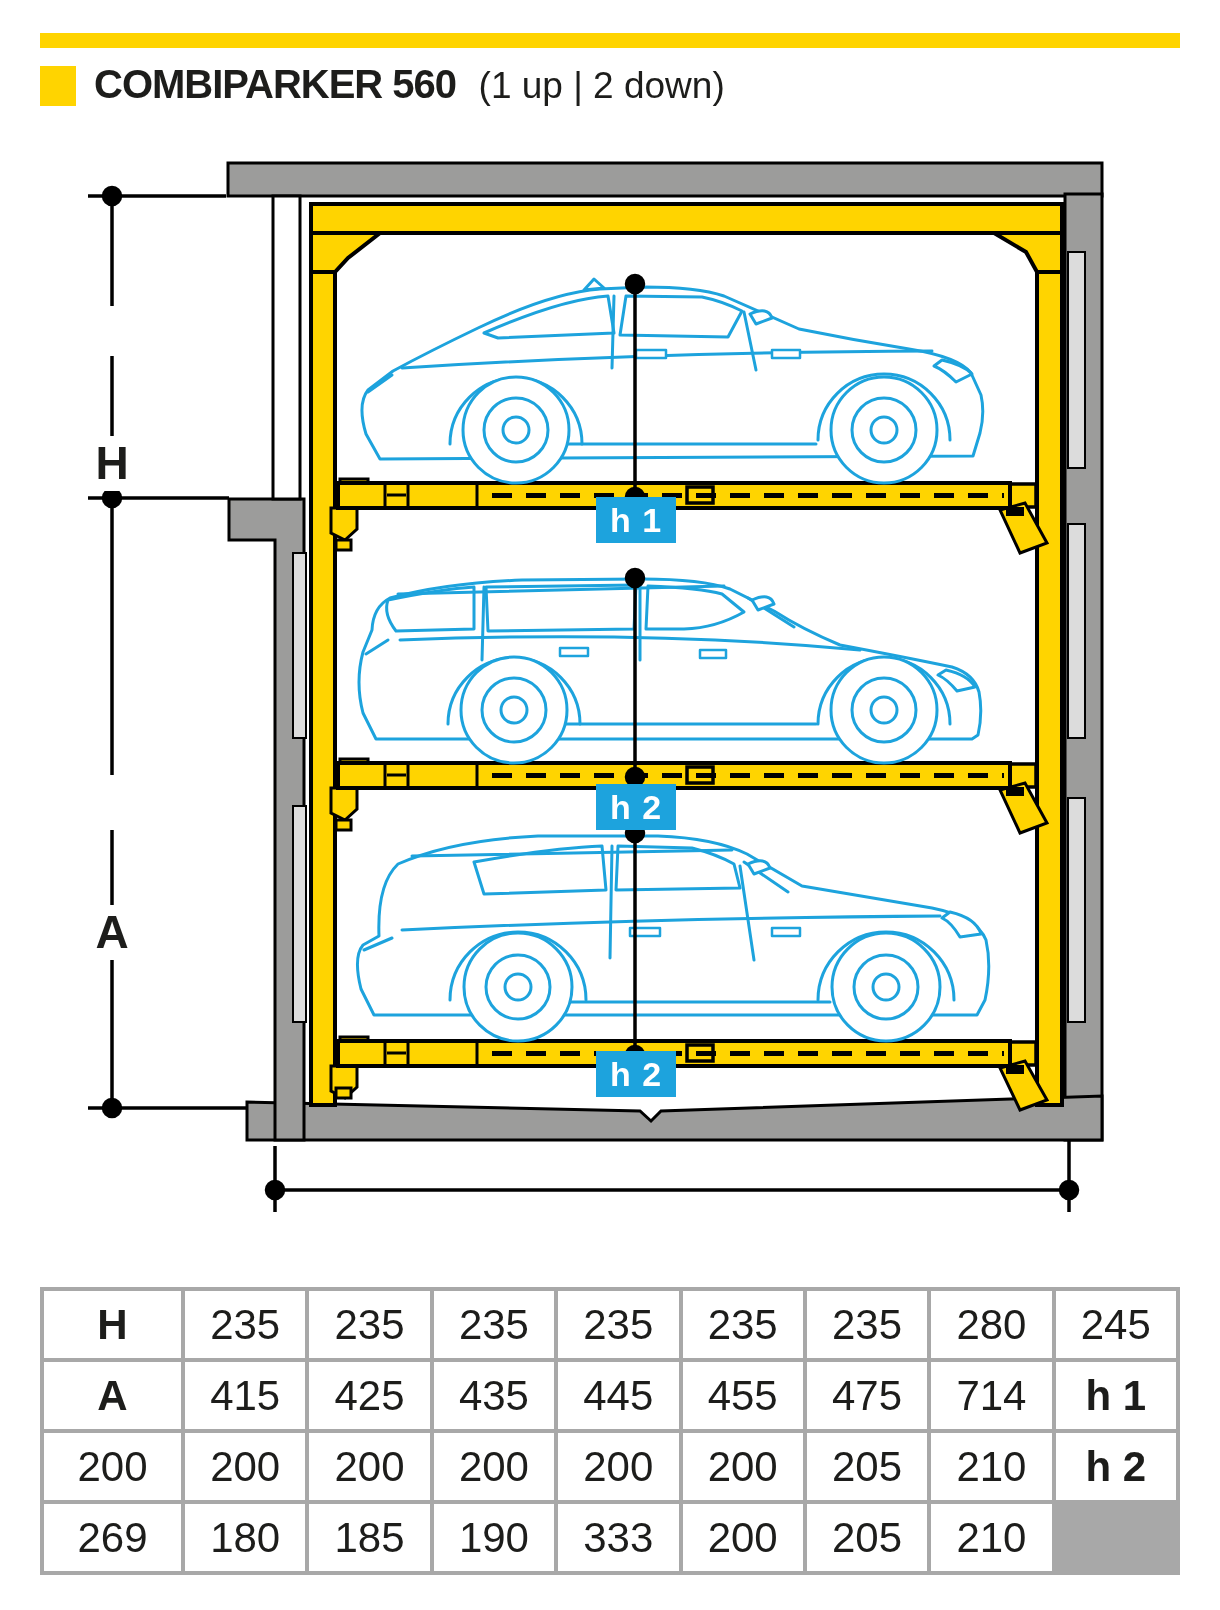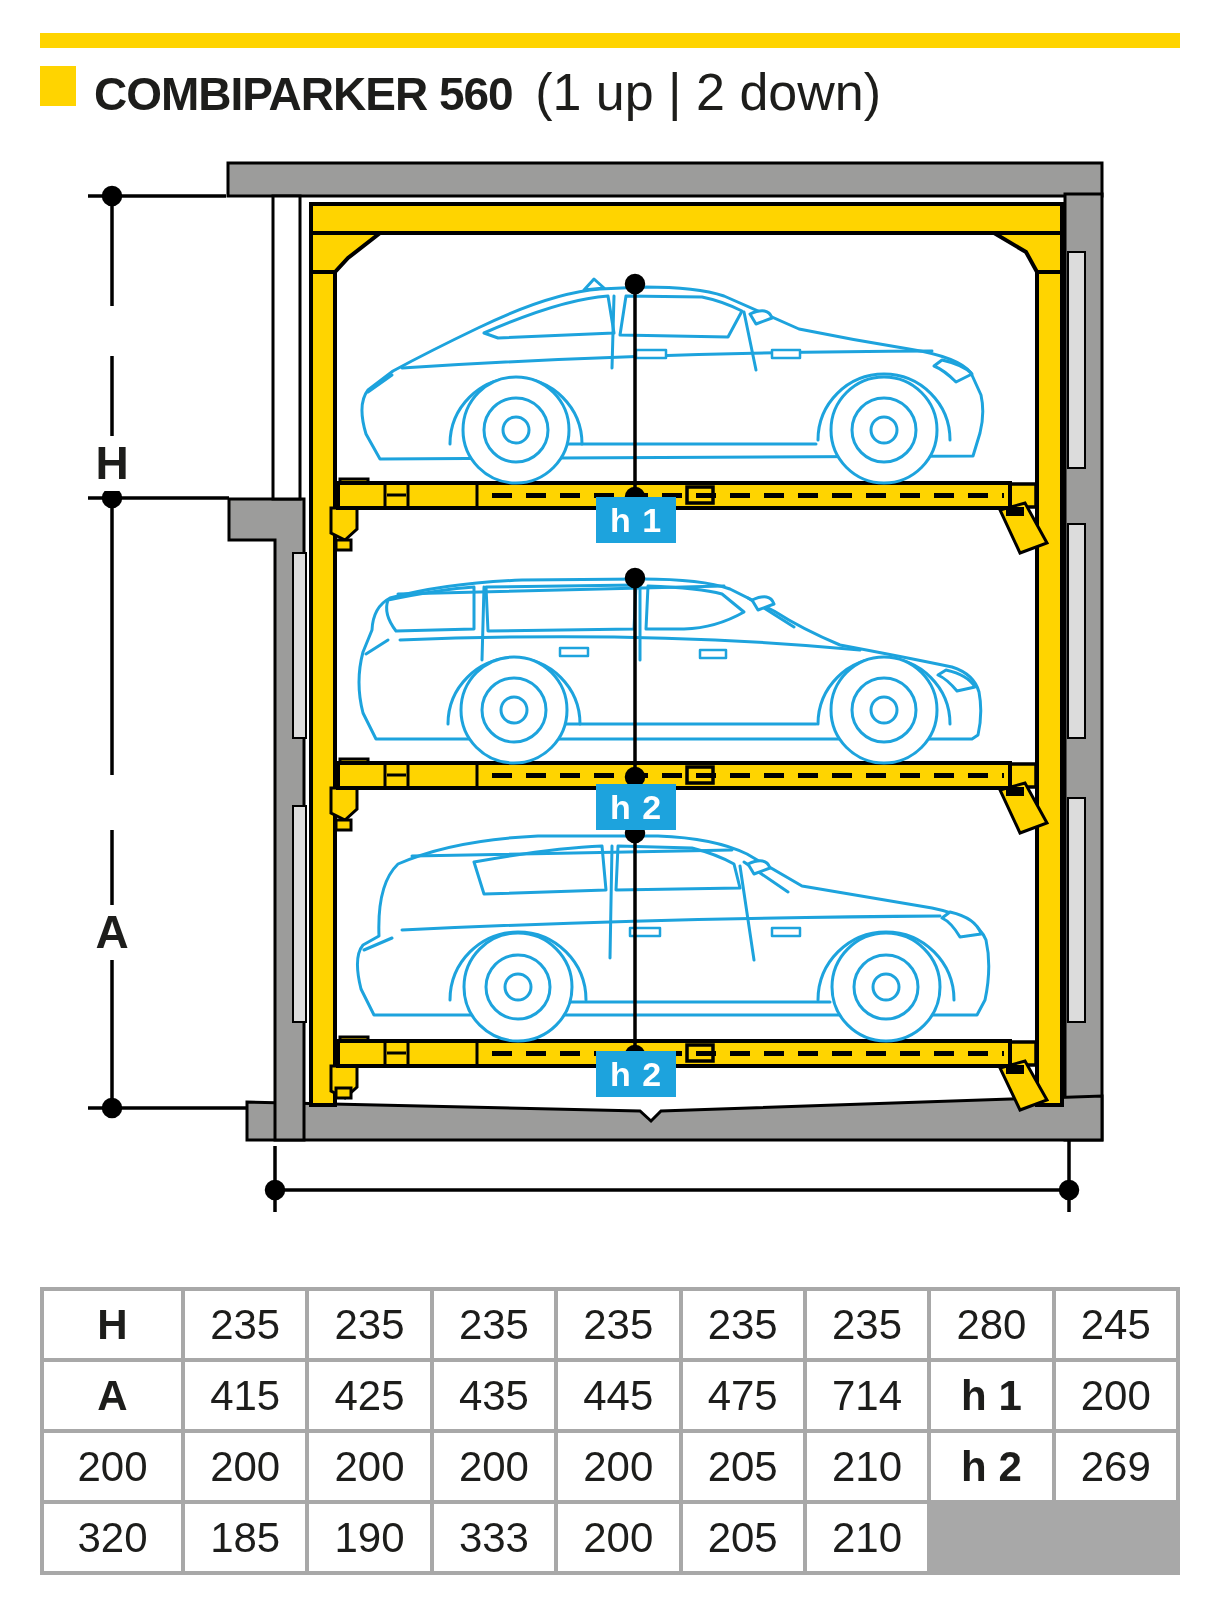--- a/index.html
+++ b/index.html
@@ -5,22 +5,22 @@
   html,body{margin:0;padding:0;background:#fff;}
   .page{
     position:relative;width:1220px;height:1610px;background:#fff;overflow:hidden;
     font-family:"Liberation Sans",sans-serif;color:#1d1d1b;
   }
   .abs{position:absolute;}
   
   .top-rule{left:40px;top:33px;width:1140px;height:15px;background:#ffd400;}
   .bullet{left:40px;top:66px;width:36px;height:40px;background:#ffd400;}
   .title-row{left:94px;top:62px;white-space:nowrap;}
-  .title-main{font-size:46px;font-weight:700;letter-spacing:-1px;}
-  .title-sub{font-size:52px;font-weight:400;margin-left:18px;letter-spacing:0px;}
+  .title-main{font-size:40px;font-weight:700;letter-spacing:-1px;}
+  .title-sub{font-size:37px;font-weight:400;margin-left:18px;letter-spacing:0px;}
   
   .dim-letter{
     font-size:46px;font-weight:700;background:#fff;padding:2px 6px;
     transform:translateX(-50%);text-align:center;line-height:1.1;
   }
   .level-box{
     width:80px;height:46px;background:#1da3dd;color:#fff;font-size:34px;font-weight:700;
     display:flex;align-items:center;justify-content:center;letter-spacing:1px;
   }
   .width-label{
@@ -234,36 +234,37 @@
     <div class="cell">235</div>
     <div class="cell">235</div>
     <div class="cell">280</div>
     <div class="cell">245</div>
 
     <div class="cell rowlabel">A</div>
     <div class="cell">415</div>
     <div class="cell">425</div>
     <div class="cell">435</div>
     <div class="cell">445</div>
+    <div class="cell">455</div>
     <div class="cell">475</div>
     <div class="cell">714</div>
 
     <div class="cell rowlabel">h 1</div>
     <div class="cell">200</div>
     <div class="cell">200</div>
     <div class="cell">200</div>
     <div class="cell">200</div>
     <div class="cell">200</div>
     <div class="cell">200</div>
     <div class="cell">205</div>
     <div class="cell">210</div>
 
     <div class="cell rowlabel">h 2</div>
     <div class="cell">269</div>
-    <div class="cell">320</div>
+    <div class="cell">180</div>
     <div class="cell">185</div>
     <div class="cell">190</div>
     <div class="cell">333</div>
     <div class="cell">200</div>
     <div class="cell">205</div>
     <div class="cell">210</div>
   </div>
 
 </div>
 

